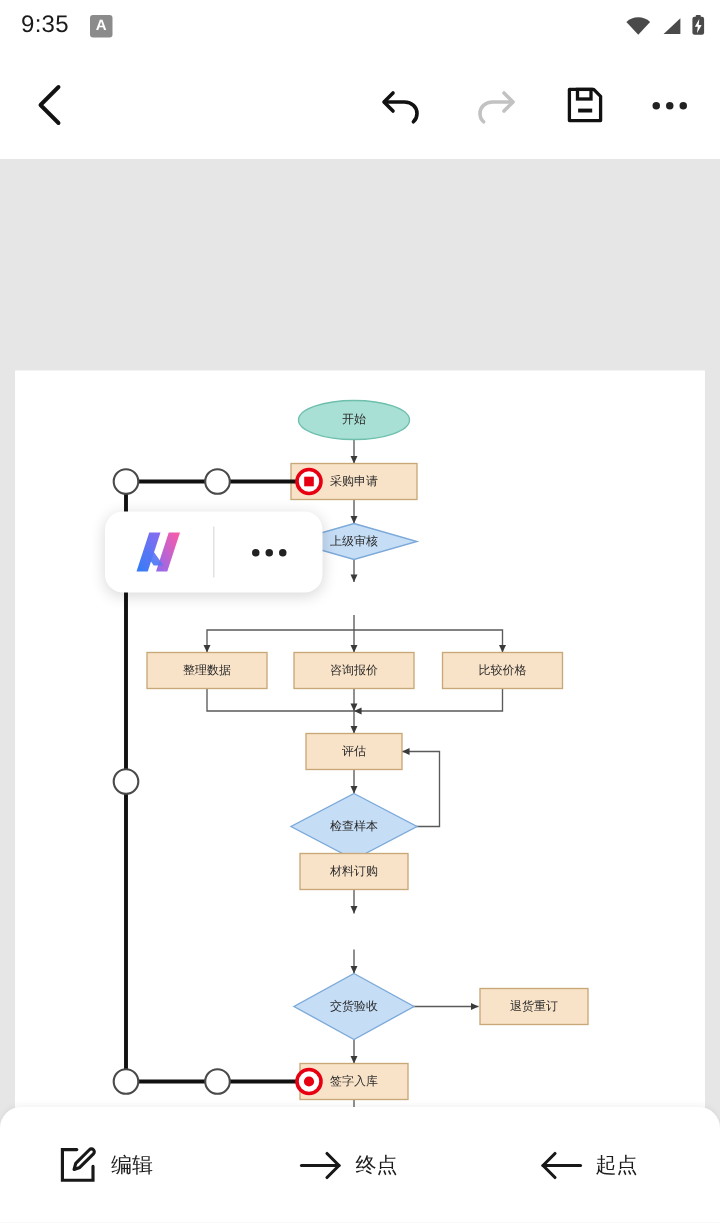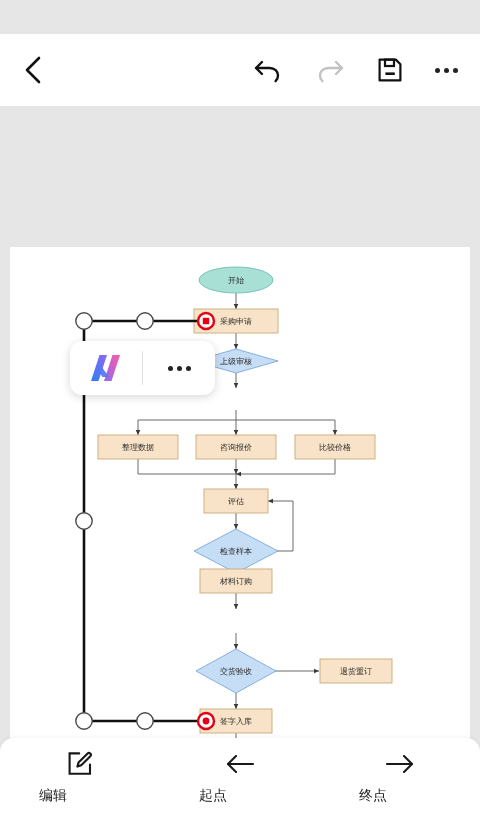--- a/index.html
+++ b/index.html
@@ -62,37 +62,60 @@
   .logo-card .divider { width:1px; height:34px; background:#e2e2e2; }
   .logo-mark { width:34px; height:30px; }
 
   .bottombar {
     position:absolute; left:0; bottom:0; width:480px; height:77px;
     background:#ffffff; border-radius:14px 14px 0 0;
     display:flex; align-items:center; justify-content:space-around;
     box-shadow:0 -1px 4px rgba(0,0,0,.05);
   }
   .bb-item {
-    display:flex; flex-direction:column; 
+    display:flex; align-items:center;
     gap:8px; width:82px; cursor:pointer;
   }
   .bb-icon { height:30px; display:flex; align-items:center; justify-content:center; }
   .bb-label { font-size:14px; color:#1c1c1c; }
 
   
   .ntxt {
     font-family:"DejaVu Sans","Liberation Sans",sans-serif;
     font-size:8px; fill:#2a2a2a; text-anchor:middle; dominant-baseline:middle;
   }
 </style>
 </head>
 <body>
 
 <div id="app">
 
+  <div class="statusbar">
+    <span class="status-time">9:35</span>
+    <span class="status-appicon">A</span>
+    <span class="status-right">
+      <span>
+        <svg width="17" height="13" viewBox="0 0 17 13">
+            <path d="M8.5 12.2 0.6 3.6a11.6 11.6 0 0 1 15.8 0Z" fill="#4a4a4a"></path>
+          </svg>
+      </span>
+      <span>
+        <svg width="15" height="13" viewBox="0 0 15 13">
+            <path d="M13.6 1.2v10.4H2.4Z" fill="#4a4a4a"></path>
+          </svg>
+      </span>
+      <span>
+        <svg width="9" height="14" viewBox="0 0 9 14">
+          <rect x="0.6" y="1.2" width="7.8" height="12" rx="1.4" fill="#4a4a4a"></rect>
+          <rect x="2.8" y="0" width="3.4" height="1.6" rx="0.6" fill="#4a4a4a"></rect>
+          <path d="M5.2 2.6 2.2 7.8h2L3.6 12.2 6.8 6.7h-2Z" fill="#ffffff"></path>
+        </svg>
+      </span>
+    </span>
+  </div>
 
   <div class="topbar">
     <span class="back tb-btn">
       <svg width="22" height="30" viewBox="0 0 22 30">
           <path d="M17 3 5 15l12 12" fill="none" stroke="#121212" stroke-width="2.6" stroke-linecap="round" stroke-linejoin="round"></path>
         </svg>
     </span>
     <span class="tb-right">
       <span class="tb-btn">
         <svg width="30" height="26" viewBox="0 0 30 26">
@@ -295,32 +318,32 @@
           <path d="M10.4 16.6l1.1-4 9.1-9.1a1.9 1.9 0 0 1 2.7 2.7l-9.1 9.1Z" fill="none" stroke="#181818" stroke-width="2.1" stroke-linejoin="round"></path>
         </svg>
       </span>
       <span class="bb-label">编辑</span>
     </div>
 
 
     <div class="bb-item">
       <span class="bb-icon">
         <svg width="30" height="22" viewBox="0 0 30 22">
-          <path d="M28 11H3" fill="none" stroke="#181818" stroke-width="2.1" stroke-linecap="round"></path>
-          <path d="M11 3 3 11l8 8" fill="none" stroke="#181818" stroke-width="2.1" stroke-linecap="round" stroke-linejoin="round"></path>
-        </svg>
-      </span>
-      <span class="bb-label">起点</span>
+          <path d="M2 11h25" fill="none" stroke="#181818" stroke-width="2.1" stroke-linecap="round"></path>
+          <path d="M19 3l8 8-8 8" fill="none" stroke="#181818" stroke-width="2.1" stroke-linecap="round" stroke-linejoin="round"></path>
+        </svg>
+      </span>
+      <span class="bb-label">终点</span>
     </div>
 
     <div class="bb-item">
       <span class="bb-icon">
         <svg width="30" height="22" viewBox="0 0 30 22">
-          <path d="M2 11h25" fill="none" stroke="#181818" stroke-width="2.1" stroke-linecap="round"></path>
-          <path d="M19 3l8 8-8 8" fill="none" stroke="#181818" stroke-width="2.1" stroke-linecap="round" stroke-linejoin="round"></path>
-        </svg>
-      </span>
-      <span class="bb-label">终点</span>
+          <path d="M28 11H3" fill="none" stroke="#181818" stroke-width="2.1" stroke-linecap="round"></path>
+          <path d="M11 3 3 11l8 8" fill="none" stroke="#181818" stroke-width="2.1" stroke-linecap="round" stroke-linejoin="round"></path>
+        </svg>
+      </span>
+      <span class="bb-label">起点</span>
     </div>
 
 
   </div>
 </div>
 
 </body></html>

